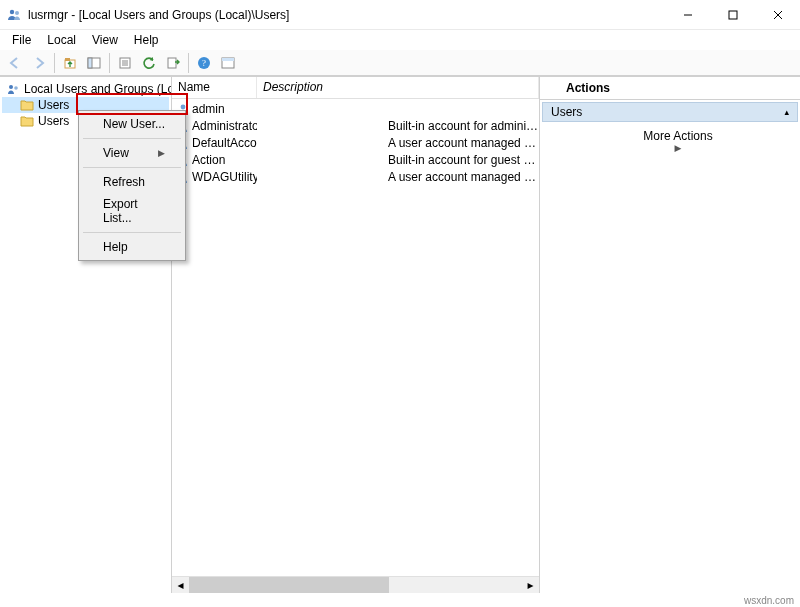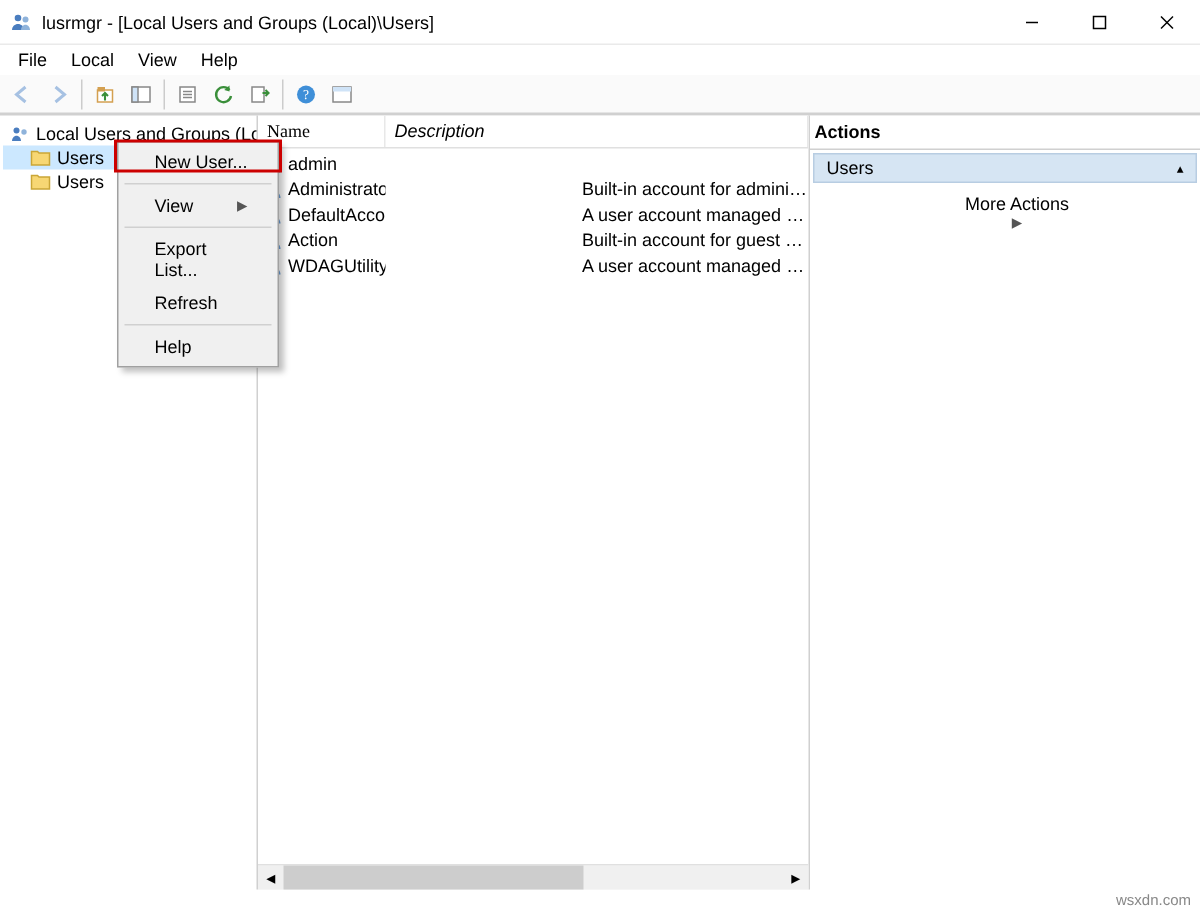--- a/index.html
+++ b/index.html
@@ -96,21 +96,21 @@
     display:flex;
     height: 22px;
     border-bottom: 1px solid #e0e0e0;
     background: #fff;
   }
   .col {
     padding: 3px 6px;
     border-right: 1px solid #e8e8e8;
     overflow:hidden; white-space:nowrap; text-overflow:ellipsis;
   }
-  .col.name { width: 85px; font-family: Liberation Serif, serif; }
+  .col.name { width: 85px; }
   .col.full { width: 125px; }
   .col.desc { flex:1;font-style:italic; }
   .list-body { flex:1; overflow:hidden; position:relative; }
   .list-row { display:flex; height:17px; align-items:flex-end; }
   .user-icon { width:14px; height:14px; margin-right:2px; flex:0 0 auto; }
   .cell-name { width:85px; display:flex; align-items:center; padding-left:4px; white-space:nowrap; overflow:hidden; text-overflow:ellipsis;}
   .cell-full { width:125px; padding-left:6px; }
   .cell-desc { flex:1; padding-left:6px; white-space:nowrap; overflow:hidden; text-overflow:ellipsis;}
 
   .hscroll {
@@ -120,40 +120,40 @@
     display:flex; align-items:center;
   }
   .hscroll .arrow { width:17px; height:17px; display:flex;align-items:center;justify-content:center; background:#f0f0f0;}
   .hscroll .track { flex:1; height:17px; background:#f0f0f0; position:relative;}
   .hscroll .thumb { position:absolute; left:0; top:0; height:17px; width:60%; background:#cdcdcd;}
 
   
   .actions-header {
     background:#fff;
     border-bottom:1px solid #d0d0d0;
-    padding: 4px 3px;
+    padding: 4px 26px;
     font-weight:600;
   }
   .actions-section-title {
     background:#d6e5f3;
     border:1px solid #b8cde2;
     margin:2px;
     padding:2px 8px;
     display:flex; align-items:center; justify-content:space-between;
   }
   .actions-item {
     padding:3px 8px 3px 24px;
     margin:2px;
     display:flex; align-items:center; justify-content:space-between;flex-direction:column;
   }
 
   
   .context-menu {
     position:absolute;
-    left: 78px; top: 94px;
+    left: 78px; top: 110px;
     width: 108px;
     background:#f0f0f0;
     border:1px solid #a0a0a0;
     box-shadow: 3px 3px 4px rgba(0,0,0,.25);
     padding:2px;
     z-index:50;
   }
   .cm-item {
     padding:4px 18px 4px 22px;
     position:relative;
@@ -410,24 +410,24 @@
   <div class="cm-item">
     <span>New User...</span>
   </div>
   <div class="cm-sep"></div>
   <div class="cm-item">
     <span>View</span>
     <span class="cm-arrow">▶</span>
   </div>
   <div class="cm-sep"></div>
   <div class="cm-item">
+    <span>Refresh</span>
+  </div>
+  <div class="cm-item">
     <span>Export List...</span>
-  </div>
-  <div class="cm-item">
-    <span>Refresh</span>
   </div>
   <div class="cm-sep"></div>
   <div class="cm-item">
     <span>Help</span>
   </div>
 </div>
 <div class="cm-highlight"></div>
 
 <div class="watermark">wsxdn.com</div>
 

